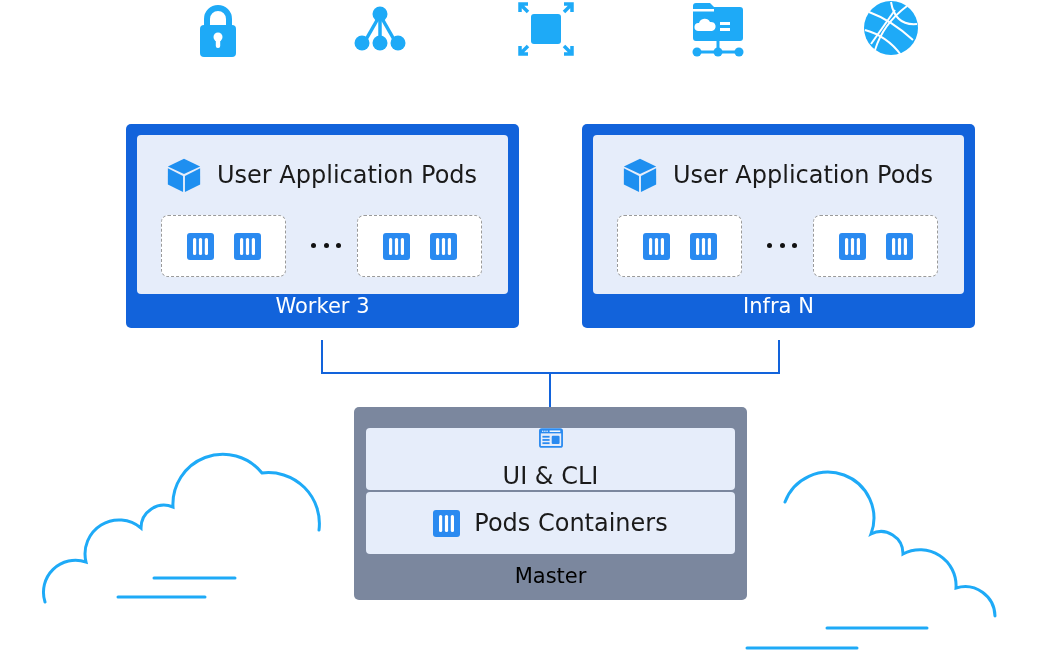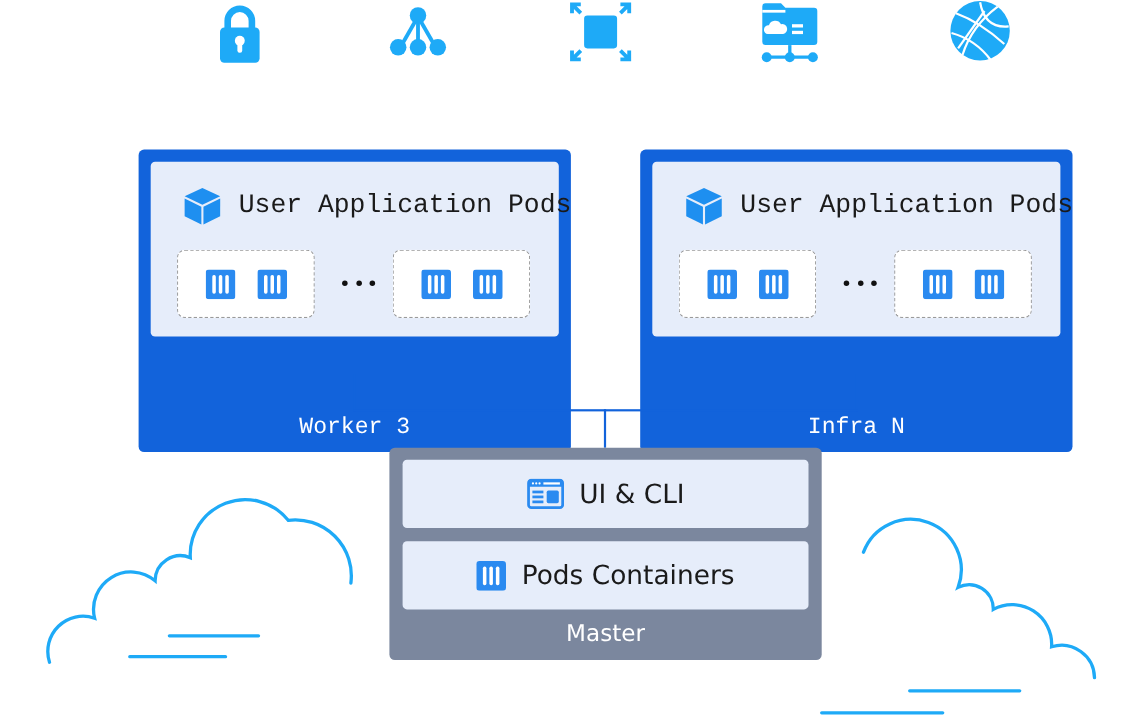--- a/index.html
+++ b/index.html
@@ -4,22 +4,22 @@
 <style>
   html, body { margin: 0; padding: 0; background: #ffffff; }
   body { width: 1040px; height: 650px; position: relative; overflow: hidden;
          font-family: "DejaVu Sans", sans-serif; }
 
   
   .top-icon { position: absolute; top: 0; width: 60px; height: 60px; }
   .top-icon svg { width: 100%; height: 100%; display: block; }
 
   
-  .worker { position: absolute; top: 136px; width: 393px; height: 275px;
-            background: #1263db; border-radius: 5px; font-family: Liberation Mono, monospace; }
+  .worker { position: absolute; top: 124px; width: 393px; height: 204px;
+            background: #1263db; border-radius: 5px; }
   .worker-inner { position: absolute; left: 11px; top: 11px; right: 11px; height: 159px;
                   background: #e6edfa; border-radius: 4px; }
   .worker-title { position: absolute; left: 28px; top: 22px; height: 36px;
                   display: flex; align-items: center; gap: 14px;
                   font-size: 24px; color: #1a1a1a; white-space: nowrap; }
   .cube { width: 38px; height: 38px; }
   .pod { position: absolute; top: 80px; width: 125px; height: 62px;
          background: #ffffff; border: 1.5px dashed #9a9a9a; border-radius: 7px;
          box-sizing: border-box; display: flex; align-items: center; justify-content: center; gap: 20px; }
   .ctr { width: 27px; height: 27px; display: block; }
@@ -33,21 +33,21 @@
   .line { position: absolute; background: #1263db; }
 
   
   .master { position: absolute; left: 354px; top: 407px; width: 393px; height: 193px;
             background: #7b879e; border-radius: 5px; }
   .master-row { position: absolute; left: 12px; right: 12px; height: 62px;
                 background: #e6edfa; border-radius: 4px;
                 display: flex; align-items: center; justify-content: center; gap: 14px;
                 font-size: 24px; color: #1a1a1a; }
   .master-label { position: absolute; left: 0; right: 0; bottom: 12px; text-align: center;
-                  color: #ffffff; font-size: 21px; }
+                  color: #000000; font-size: 21px; }
 
   .cloud { position: absolute; overflow: visible; }
 </style>
 </head>
 <body>
 
 <div class="top-icon" style="left:188px;">
   <svg viewBox="0 0 60 60">
     <path d="M19 27 V19 a11 11 0 0 1 22 0 V27" fill="none" stroke="#1eaaf7" stroke-width="6"></path>
     <rect x="12" y="25" width="36" height="32" rx="4" fill="#1eaaf7"></rect>
@@ -197,21 +197,21 @@
   </div>
   <div class="worker-label">Infra N</div>
 </div>
 
 <div class="line" style="left:321px; top:340px; width:2px; height:34px;"></div>
 <div class="line" style="left:778px; top:340px; width:2px; height:34px;"></div>
 <div class="line" style="left:321px; top:372px; width:459px; height:2px;"></div>
 <div class="line" style="left:549px; top:372px; width:2px; height:35px;"></div>
 
 <div class="master">
-  <div class="master-row" style="top:11px;">
+  <div class="master-row" style="top:21px;flex-direction:column;">
     <svg width="34" height="28" viewBox="0 0 34 28">
       <rect x="1.5" y="1.5" width="31" height="25" rx="2.5" fill="none" stroke="#2a8af0" stroke-width="2.5"></rect>
       <rect x="1.5" y="1.5" width="31" height="6" fill="#2a8af0"></rect>
       <circle cx="5.5" cy="4.5" r="1" fill="#fff"></circle>
         <circle cx="8.5" cy="4.5" r="1" fill="#fff"></circle>
         <circle cx="11.5" cy="4.5" r="1" fill="#fff"></circle>
       <rect x="15" y="3.5" width="15" height="2" fill="#fff"></rect>
       <rect x="5" y="11" width="10" height="2.5" fill="#2a8af0"></rect>
       <rect x="5" y="15.5" width="10" height="2.5" fill="#2a8af0"></rect>
       <rect x="5" y="20" width="10" height="2.5" fill="#2a8af0"></rect>

